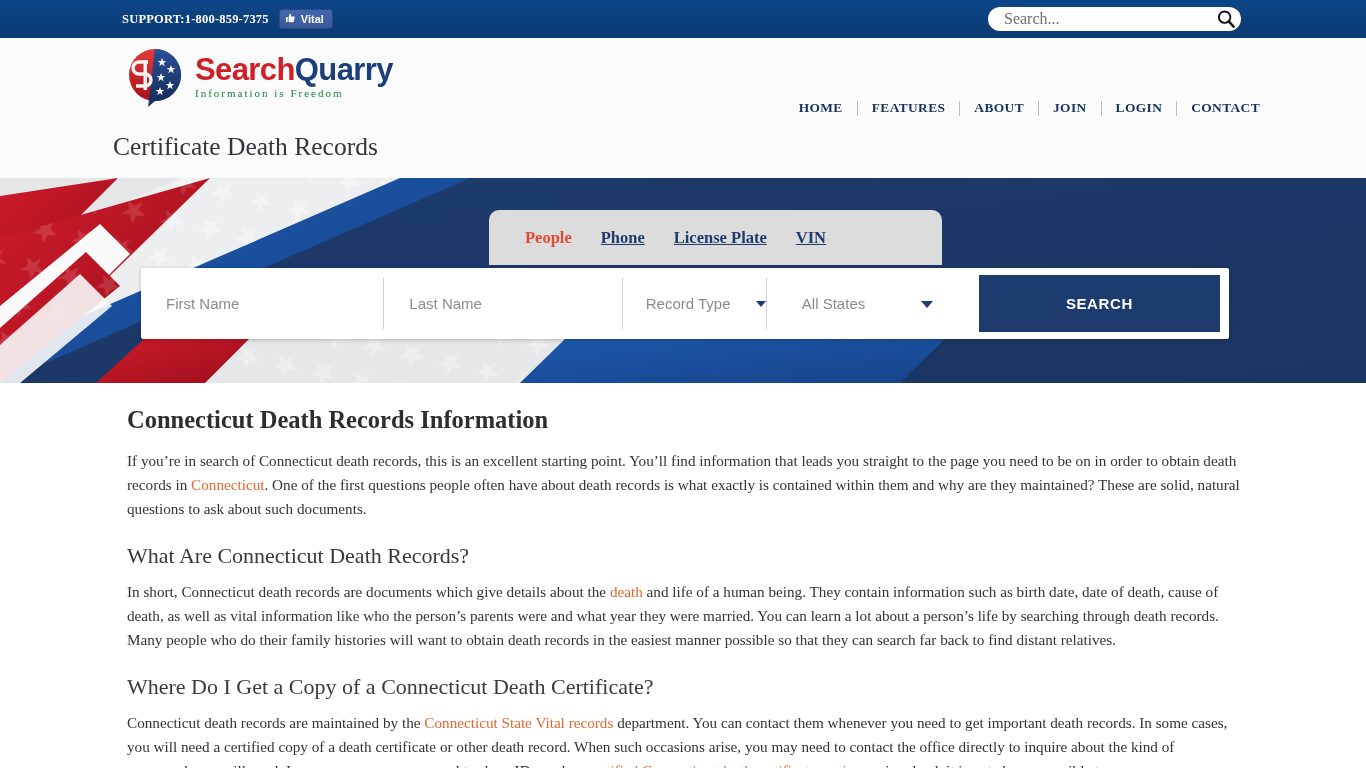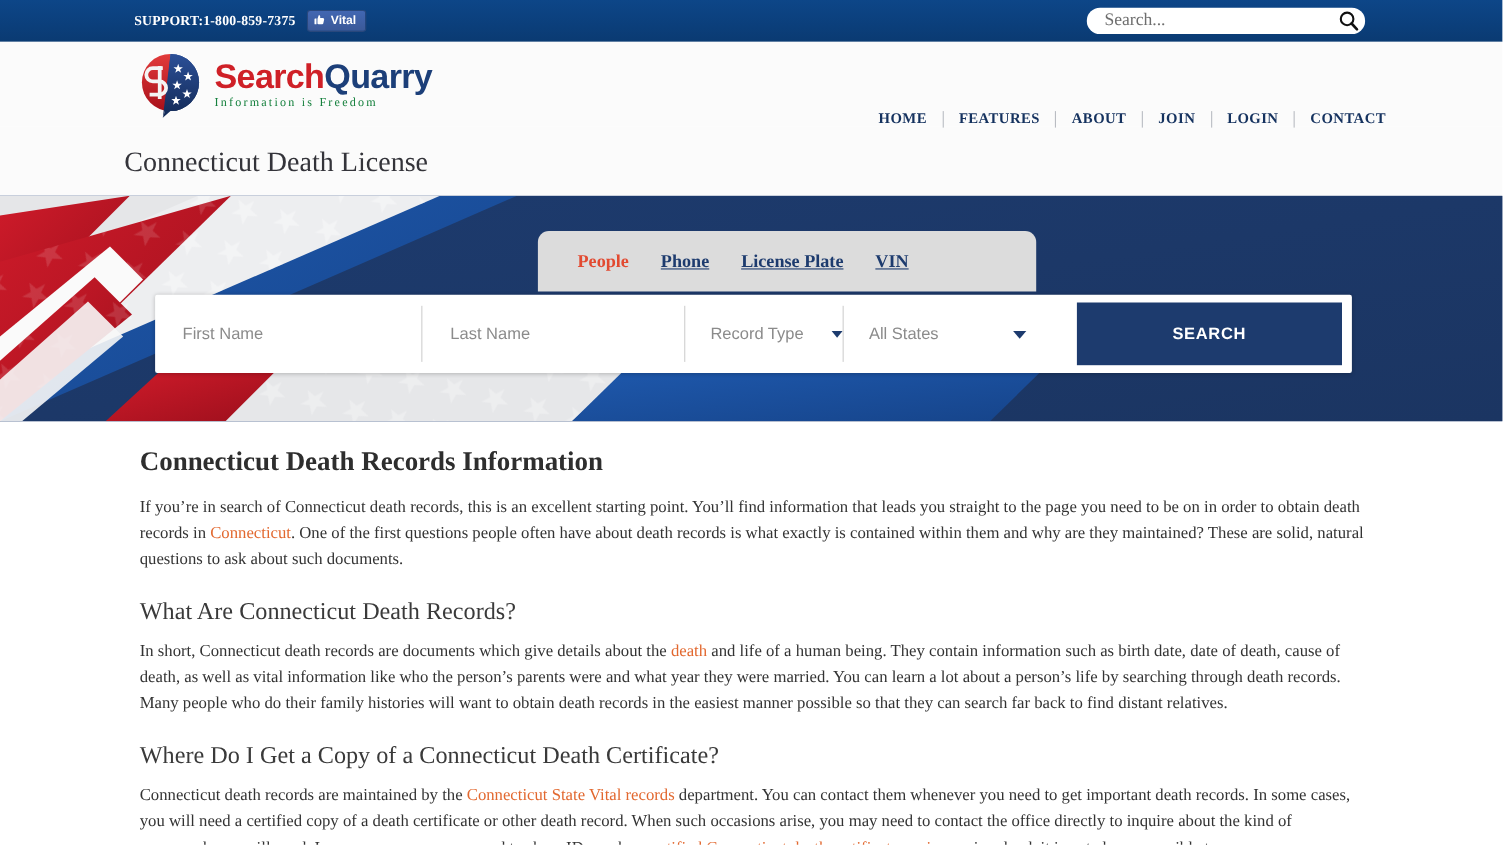--- a/index.html
+++ b/index.html
@@ -230,21 +230,21 @@
     color: #8b8b8b;
     width: 100%;
     height: 100%;
     display: flex;
     align-items: center;
   }
   .sb-field input::placeholder { color: #8b8b8b; }
   .f-first { width: 244px; padding-left: 23px; }
   .f-last  { width: 240px; padding-left: 24px; }
   .f-type  { width: 145px; padding-left: 24px; cursor: pointer; }
-  .f-state { width: 190px; padding-left: 24px; cursor: pointer; align-items: center; }
+  .f-state { width: 190px; padding-left: 36px; cursor: pointer; align-items: center; }
   .caret-sm {
     width: 0; height: 0;
     border-left: 5px solid transparent;
     border-right: 5px solid transparent;
     border-top: 6px solid #1d3b6e;
     margin-left: 5px;
     flex: 0 0 auto;
   }
   .caret-far {
     position: absolute;
@@ -373,21 +373,21 @@
     <span class="sep"></span>
     <a href="#">JOIN</a>
     <span class="sep"></span>
     <a href="#">LOGIN</a>
     <span class="sep"></span>
     <a href="#">CONTACT</a>
   </nav>
 </div>
 
 <div class="page-title-wrap">
-  <h1 class="page-title">Connecticut Death License</h1>
+  <h1 class="page-title">Certificate Death Records</h1>
 </div>
 
 <div class="hero">
   <div class="hero-bg">
     <svg viewBox="0 0 1366 205" preserveAspectRatio="none">
       <defs>
         <linearGradient id="navy" x1="0" y1="0" x2="1" y2="1">
           <stop offset="0" stop-color="#1d3b6e"></stop>
             <stop offset="1" stop-color="#1b3562"></stop>
         </linearGradient>

